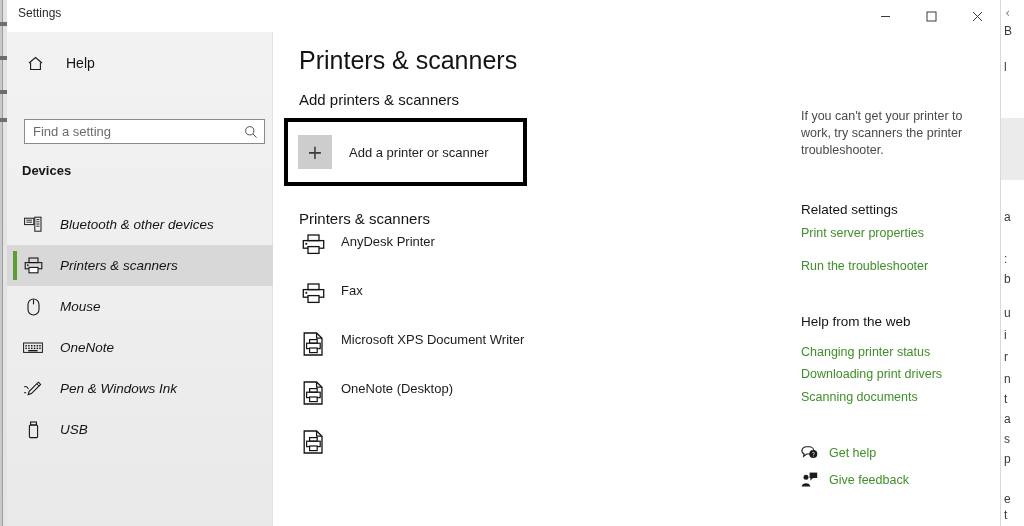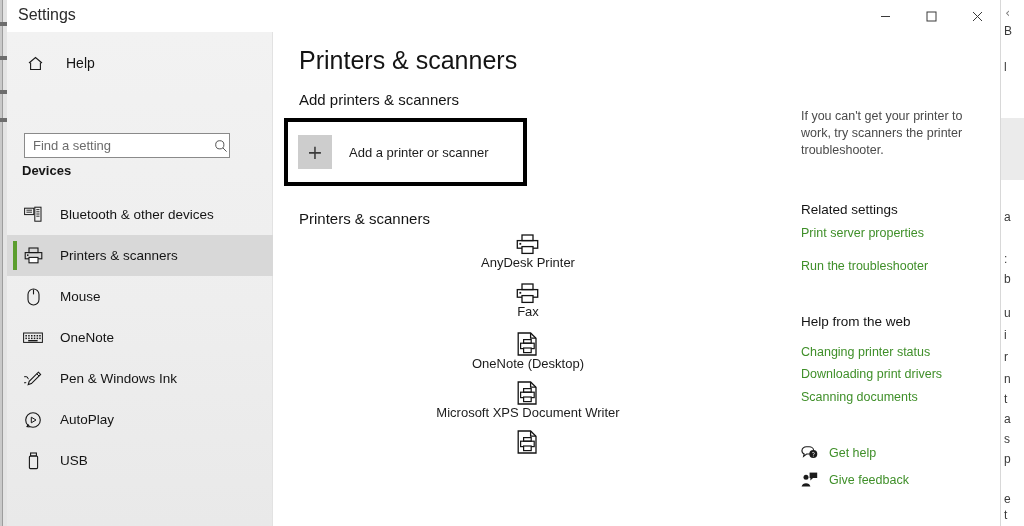--- a/index.html
+++ b/index.html
@@ -51,21 +51,21 @@
     background: #ffffff;
   }
 
   
   .titlebar {
     position: absolute; left: 0; top: 0; width: 993px; height: 32px;
     background: #ffffff;
   }
   .titlebar-caption {
     position: absolute; left: 11px; top: 6px;
-    font-size: 16px; color: #2b2b2b;
+    font-size: 12px; color: #2b2b2b;
   }
   .caption-buttons {
     position: absolute; right: 0; top: 0; height: 32px; display: flex;
   }
   .cap-btn {
     width: 46px; height: 32px;
     display: flex; align-items: center; justify-content: center;
     color: #3a3a3a;
   }
   .cap-btn svg { display: block; }
@@ -79,22 +79,22 @@
   }
   .nav-home {
     position: absolute; left: 8px; top: 14px;
     width: 250px; height: 34px;
     display: flex; align-items: center; padding-left: 12px;
   }
   .nav-home .ico { width: 22px; display: flex; align-items: center; color: #1a1a1a; }
   .nav-home .lbl { margin-left: 17px; font-size: 14px; color: #141414; }
 
   .search-wrap {
-    position: absolute; left: 17px; top: 101px;
-    width: 206px; height: 25px;
+    position: absolute; left: 17px; top: 87px;
+    width: 241px; height: 25px;
     background: #ffffff;
     border: 1px solid #8a8a8a;
     display: flex; align-items: center;
   }
   .search-wrap input {
     border: none; outline: none; background: transparent;
     flex: 1; height: 23px;
     padding: 0 4px 0 8px;
     font-family: "Liberation Sans", sans-serif;
     font-size: 13px; color: #1a1a1a;
@@ -103,21 +103,21 @@
   .search-wrap .sicon {
     width: 26px; display: flex; align-items: center; justify-content: center;
     color: #555;
   }
 
   .nav-group-title {
     position: absolute; left: 15px; top: 131px;
     font-size: 13px; font-weight: bold; color: #161616;
   }
 
-  .nav-list { position: absolute; left: 0; top: 162px; width: 266px; }
+  .nav-list { position: absolute; left: 0; top: 172px; width: 266px; font-style: italic; }
   .nav-item {
     position: relative;
     width: 266px; height: 41px;
     display: flex; align-items: center;
   }
   .nav-item.selected { background: #d8d8d8; }
   .nav-item.selected::before {
     content: ""; position: absolute; left: 6px; top: 6px;
     width: 4px; height: 29px; background: #5c9e2f;
   }
@@ -158,21 +158,21 @@
     background: #cdcdcd;
     display: flex; align-items: center; justify-content: center;
     color: #3b3b3b; font-size: 19px; line-height: 1;
     font-family: "DejaVu Sans", sans-serif;
   }
   .add-label { margin-left: 17px; font-size: 13px; color: #1c1c1c; }
 
   .printers { position: absolute; left: 0; top: 202px; width: 512px; }
   .printer-row {
     width: 470px; height: 49px; margin-left: 14px;
-    display: flex; align-items: center; flex-direction: column;
+    display: flex; align-items: flex-start;
   }
   .printer-row .pico {
     width: 32px; margin-left: 10px;
     display: flex; align-items: center; justify-content: center;
     color: #131313;
   }
   .printer-row .pname { margin-left: 12px; font-size: 13px; color: #1c1c1c; }
 
   
   .aside {
@@ -353,30 +353,20 @@
           <span class="ico">
             <svg width="19" height="18" viewBox="0 0 19 18">
               <path d="M14.4 2.2 L16.6 4.4 L7.4 13.6 L4.2 14.6 L5.2 11.4 Z" fill="none" stroke="currentColor" stroke-width="1.1"></path>
               <line x1="12.8" y1="3.8" x2="15" y2="6" stroke="currentColor" stroke-width="1"></line>
               <path d="M4.4 9.2 A3.1 3.1 0 1 0 2.2 12.6" fill="none" stroke="currentColor" stroke-width="1"></path>
             </svg>
           </span>
           <span class="lbl">Pen &amp; Windows Ink</span>
         </div>
 
-        <div class="nav-item">
-          <span class="ico">
-            <svg width="18" height="18" viewBox="0 0 18 18">
-              <circle cx="9" cy="9" r="7.3" fill="none" stroke="currentColor" stroke-width="1.1"></circle>
-              <path d="M7.3 6.2 L12 9 L7.3 11.8 Z" fill="none" stroke="currentColor" stroke-width="1"></path>
-              <path d="M4.4 13.2 L3 15.6 L5.6 15.9" fill="none" stroke="currentColor" stroke-width="1.1"></path>
-            </svg>
-          </span>
-          <span class="lbl">AutoPlay</span>
-        </div>
 
         <div class="nav-item">
           <span class="ico">
             <svg width="11" height="18" viewBox="0 0 11 18">
               <rect x="2.6" y="1" width="5.8" height="3" fill="none" stroke="currentColor" stroke-width="1.1"></rect>
               <rect x="1.4" y="4" width="8.2" height="12.6" rx="1" fill="none" stroke="currentColor" stroke-width="1.1"></rect>
             </svg>
           </span>
           <span class="lbl">USB</span>
         </div>
@@ -427,34 +417,34 @@
         <div class="printer-row">
           <span class="pico">
             <svg width="21" height="24" viewBox="0 0 21 24">
               <path d="M1.2 1 H13.6 L19 6.2 V23 H1.2 Z" fill="none" stroke="currentColor" stroke-width="1.3"></path>
               <path d="M13.6 1 V6.2 H19" fill="none" stroke="currentColor" stroke-width="1.3"></path>
               <rect x="6.6" y="7.6" width="7.6" height="3.6" fill="none" stroke="currentColor" stroke-width="1.2"></rect>
               <rect x="3.6" y="11.2" width="13.6" height="5.4" fill="none" stroke="currentColor" stroke-width="1.2"></rect>
               <rect x="6.6" y="16" width="7.6" height="4.6" fill="#ffffff" stroke="currentColor" stroke-width="1.2"></rect>
             </svg>
           </span>
-          <span class="pname">OneNote (Desktop)</span>
+          <span class="pname">Microsoft XPS Document Writer</span>
         </div>
 
         <div class="printer-row">
           <span class="pico">
             <svg width="21" height="24" viewBox="0 0 21 24">
               <path d="M1.2 1 H13.6 L19 6.2 V23 H1.2 Z" fill="none" stroke="currentColor" stroke-width="1.3"></path>
               <path d="M13.6 1 V6.2 H19" fill="none" stroke="currentColor" stroke-width="1.3"></path>
               <rect x="6.6" y="7.6" width="7.6" height="3.6" fill="none" stroke="currentColor" stroke-width="1.2"></rect>
               <rect x="3.6" y="11.2" width="13.6" height="5.4" fill="none" stroke="currentColor" stroke-width="1.2"></rect>
               <rect x="6.6" y="16" width="7.6" height="4.6" fill="#ffffff" stroke="currentColor" stroke-width="1.2"></rect>
             </svg>
           </span>
-          <span class="pname">Microsoft XPS Document Writer</span>
+          <span class="pname">OneNote (Desktop)</span>
         </div>
 
         <div class="printer-row">
           <span class="pico">
             <svg width="21" height="24" viewBox="0 0 21 24">
               <path d="M1.2 1 H13.6 L19 6.2 V23 H1.2 Z" fill="none" stroke="currentColor" stroke-width="1.3"></path>
               <path d="M13.6 1 V6.2 H19" fill="none" stroke="currentColor" stroke-width="1.3"></path>
               <rect x="6.6" y="7.6" width="7.6" height="3.6" fill="none" stroke="currentColor" stroke-width="1.2"></rect>
               <rect x="3.6" y="11.2" width="13.6" height="5.4" fill="none" stroke="currentColor" stroke-width="1.2"></rect>
               <rect x="6.6" y="16" width="7.6" height="4.6" fill="#ffffff" stroke="currentColor" stroke-width="1.2"></rect>

